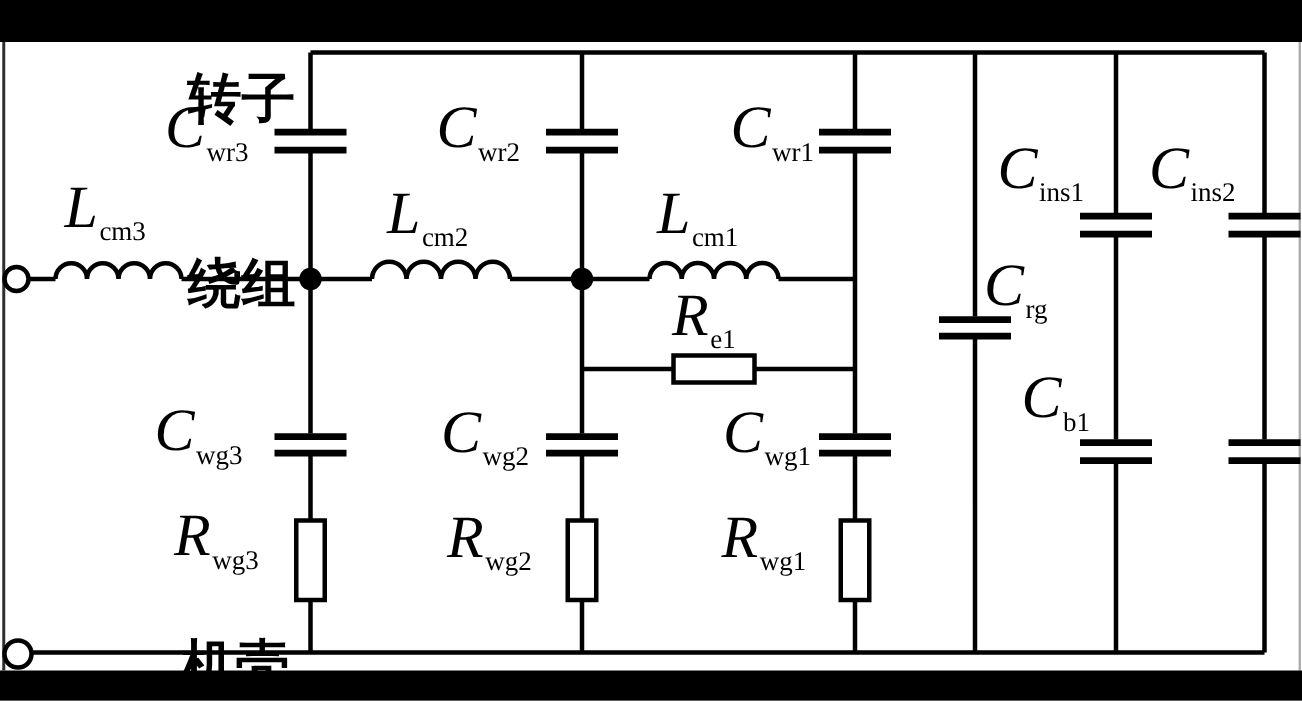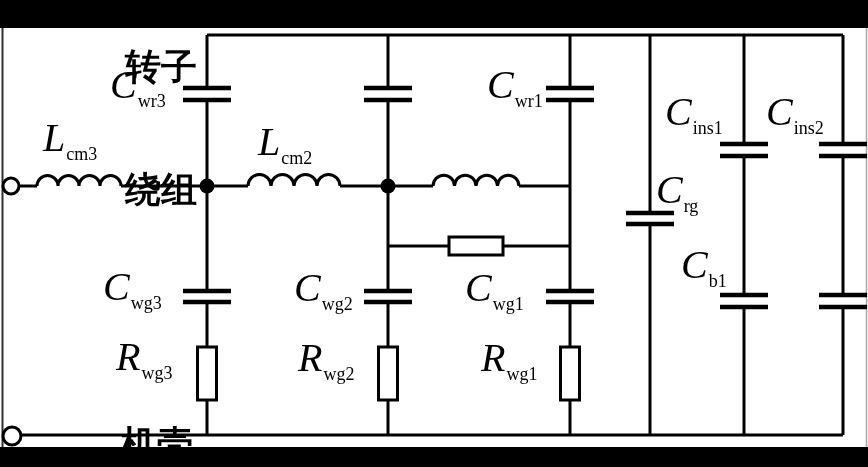--- a/index.html
+++ b/index.html
@@ -115,32 +115,35 @@
   </svg>
 
   <div class="bar top"></div>
   <div class="bar bottom"></div>
 
   <div class="cn" style="left:125px; top:21px">转子</div>
   <div class="cn" style="left:125px; top:144px">绕组</div>
   <div class="cn" style="left:121px; top:398px">机壳</div>
 
   <div class="lbl" style="left:110px; top:65px"><span class="sym">C</span><span class="sub">wr3</span></div>
+  <div class="lbl" style="left:291px; top:65px"><span class="sym">C</span><span class="sub">wr2</span></div>
   <div class="lbl" style="left:487px; top:65px"><span class="sym">C</span><span class="sub">wr1</span></div>
 
   <div class="lbl" style="left:43px; top:118px"><span class="sym">L</span><span class="sub">cm3</span></div>
   <div class="lbl" style="left:258px; top:122px"><span class="sym">L</span><span class="sub">cm2</span></div>
+  <div class="lbl" style="left:438px; top:122px"><span class="sym">L</span><span class="sub">cm1</span></div>
 
+  <div class="lbl" style="left:448px; top:190px"><span class="sym">R</span><span class="sub">e1</span></div>
 
   <div class="lbl" style="left:656px; top:170px"><span class="sym">C</span><span class="sub">rg</span></div>
   <div class="lbl" style="left:665px; top:92px"><span class="sym">C</span><span class="sub">ins1</span></div>
   <div class="lbl" style="left:766px; top:92px"><span class="sym">C</span><span class="sub">ins2</span></div>
   <div class="lbl" style="left:681px; top:245px"><span class="sym">C</span><span class="sub">b1</span></div>
 
   <div class="lbl" style="left:103px; top:267px"><span class="sym">C</span><span class="sub">wg3</span></div>
   <div class="lbl" style="left:294px; top:268px"><span class="sym">C</span><span class="sub">wg2</span></div>
-  <div class="lbl" style="left:465px; top:268px"><span class="sym">C</span><span class="sub">wg1</span></div>
+  <div class="lbl" style="left:482px; top:268px"><span class="sym">C</span><span class="sub">wg1</span></div>
 
   <div class="lbl" style="left:116px; top:337px"><span class="sym">R</span><span class="sub">wg3</span></div>
   <div class="lbl" style="left:298px; top:338px"><span class="sym">R</span><span class="sub">wg2</span></div>
   <div class="lbl" style="left:481px; top:338px"><span class="sym">R</span><span class="sub">wg1</span></div>
 
 </div>
 
 </body></html>

